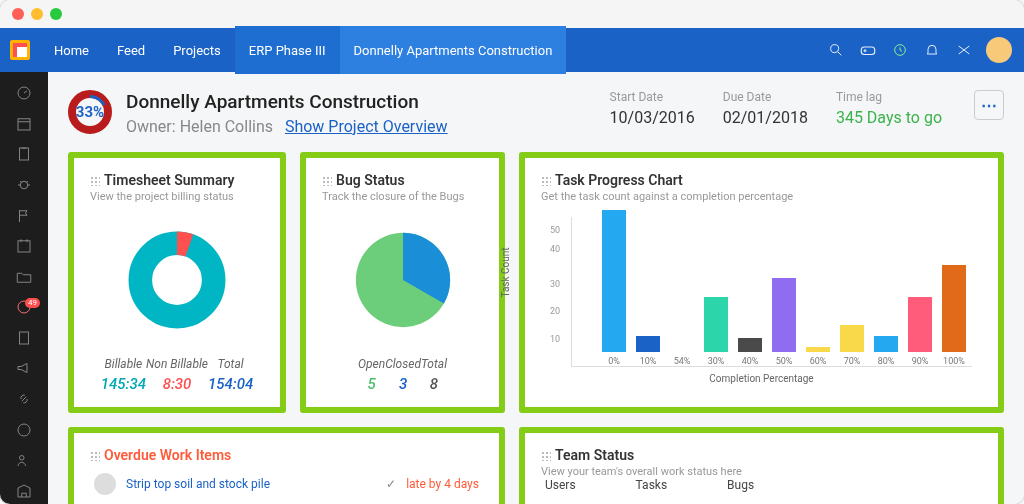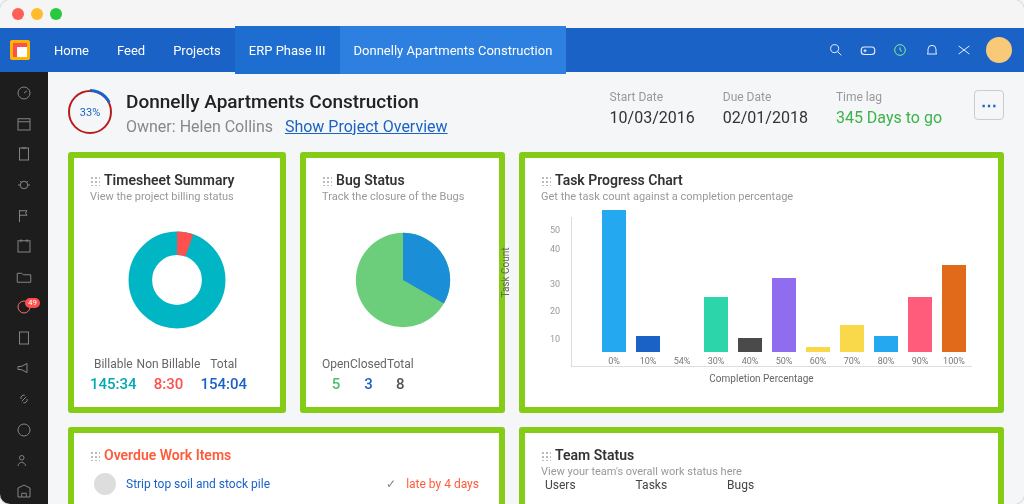--- a/index.html
+++ b/index.html
@@ -17,39 +17,39 @@
 .nav-icon { width:32px; height:44px; display:flex; align-items:center; justify-content:center; cursor:pointer; opacity:.9;}
 .nav-icon svg{stroke:#fff;fill:none;stroke-width:1.5;}
 .avatar{width:26px;height:26px;border-radius:50%;background:#f9c97a;margin-left:6px;}
 .layout { display:flex; height:calc(504px - 72px); }
 .siderail { width:48px; background:#1d1d1d; display:flex; flex-direction:column; align-items:center; padding-top:8px; gap:4px;}
 .rail-item { width:48px; height:34px; display:flex; align-items:center; justify-content:center; cursor:pointer; position:relative;}
 .rail-item svg{stroke:#888;fill:none;stroke-width:1.3;width:18px;height:18px;}
 .rail-item.badge::after{content:attr(data-badge);position:absolute;top:4px;right:8px;background:#ff4d4d;color:#fff;font-size:8px;border-radius:6px;padding:0 3px;line-height:10px;}
 .main { flex:1; overflow:auto; padding:18px 20px; }
 .proj-head { display:flex; align-items:flex-start; margin-bottom:16px; }
-.pct-ring { width:44px; height:44px; border-radius:50%; border:2px solid #b91c1c; display:flex; align-items:center; justify-content:center; font-size:11px; font-weight:400; color:#1a62c6; position:relative; margin-right:14px;}
+.pct-ring { width:44px; height:44px; border-radius:50%; border:8px solid #b91c1c; display:flex; align-items:center; justify-content:center; font-size:15px; font-weight:700; color:#1a62c6; position:relative; margin-right:14px;}
 .pct-ring::before{content:"";position:absolute;top:-3px;left:-3px;right:-3px;bottom:-3px;border-radius:50%;border:3px solid #1a62c6;clip-path:polygon(50% 0,100% 0,100% 25%,50% 50%);}
 .proj-title { font-size:19px; font-weight:500; color:#222; }
 .proj-sub { font-size:16px; color:#888; margin-top:4px;}
 .proj-sub a{color:#1a62c6;text-decoration:underline;}
 .meta { margin-left:auto; display:flex; gap:28px; align-items:flex-start; }
 .meta-col { font-size:12px; }
 .meta-lbl{color:#999;display:block;margin-bottom:4px;}
 .meta-val{color:#333;font-size:16px;}
 .meta-val.gr{color:#3bb34a;}
 .more-btn{width:30px;height:30px;border:1px solid #ccc;border-radius:4px;display:flex;align-items:center;justify-content:center;cursor:pointer;margin-left:4px;font-weight:900;color:#1a62c6;}
 .row { display:flex; gap:14px; margin-bottom:14px;}
 .card { background:#fff; border:6px solid #84cc16; border-radius:3px; padding:14px 16px; }
 .card-title { font-size:14px; font-weight:600; color:#333; margin-bottom:2px;}
 .card-sub { font-size:11px; color:#999; }
 .drag-dots{display:inline-block;width:10px;height:10px;margin-right:4px;vertical-align:middle;background-image:radial-gradient(#bbb 1px,transparent 1px);background-size:4px 4px;}
 .donut-wrap{display:flex;justify-content:center;margin:22px 0;}
 .chart-svg{display:block;}
-.stat-row{display:flex;justify-content:flex-start;margin-top:14px;}
+.stat-row{display:flex;justify-content:center;margin-top:14px;font-style:italic;}
 .stat{text-align:center;font-size:11px;}
 .stat-lbl{color:#666;display:block;margin-bottom:4px;font-size:12px;}
 .stat-val{font-size:15px;font-weight:500;}
 .c-teal{color:#00a9b3}.c-red{color:#ff5050}.c-blue{color:#1a62c6}.c-green{color:#4ac06a}.c-gray{color:#555}
 .barchart{display:flex;align-items:flex-end;height:150px;gap:10px;padding:20px 6px 0 30px;position:relative;border-left:1px solid #ddd;border-bottom:1px solid #ddd;margin:14px 10px 4px 30px;}
 .ylabel{position:absolute;left:-30px;top:50%;transform:rotate(-90deg) translateY(-50%);font-size:10px;color:#666;transform-origin:left;}
 .ytick{position:absolute;left:-22px;font-size:9px;color:#999;transform:translateY(50%);}
 .bar-col{flex:1;display:flex;flex-direction:column;align-items:center;}
 .bar{width:100%;max-width:24px;}
 .xlbl{font-size:9px;color:#777;margin-top:4px;}

